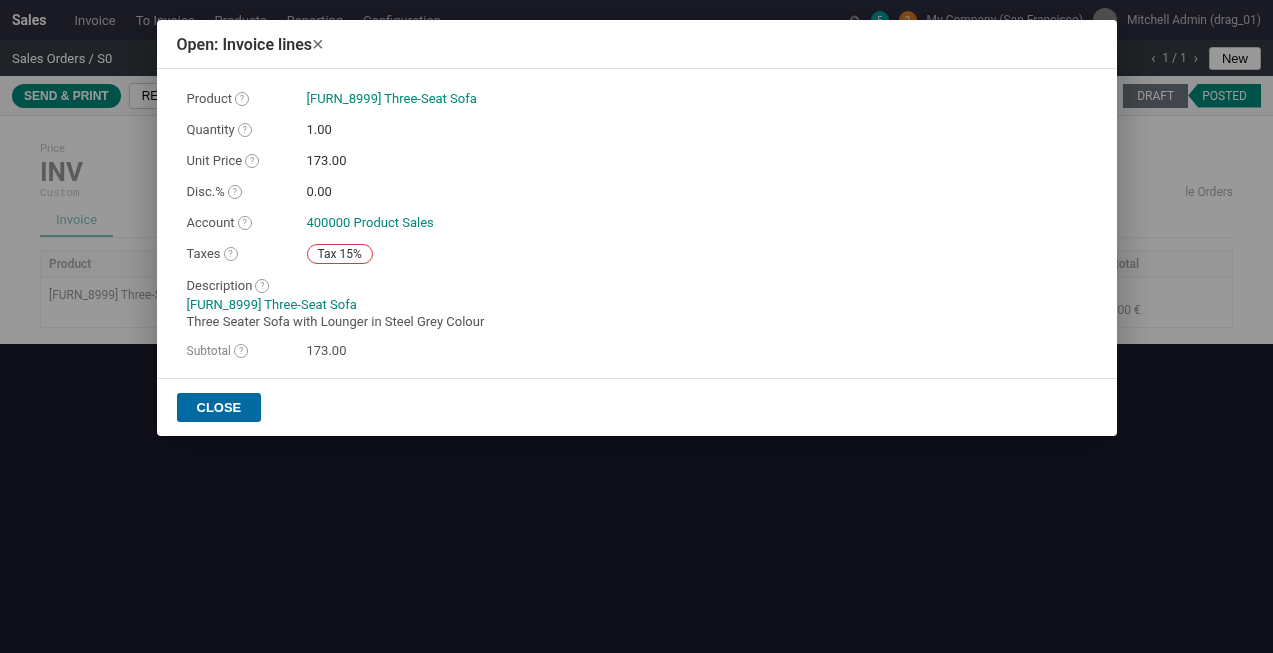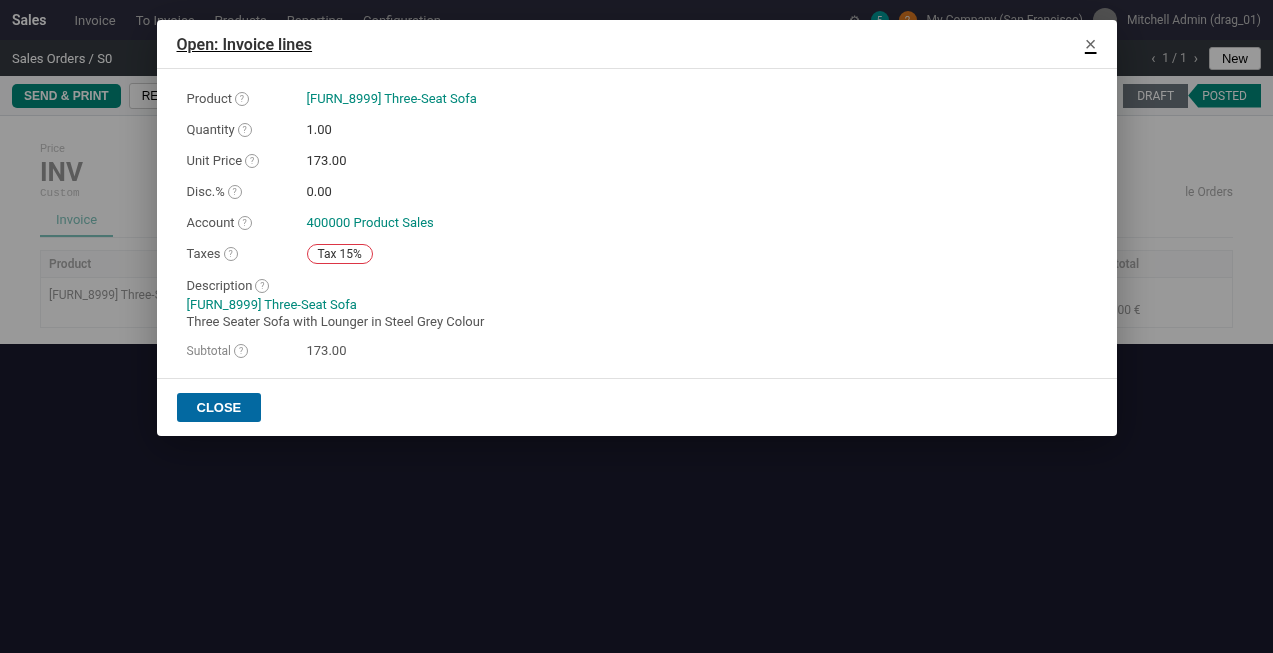--- a/index.html
+++ b/index.html
@@ -55,21 +55,21 @@
       padding: 0 12px;
       gap: 8px;
     }
     .btn-send {
       background: #00897b;
       color: #fff;
       border: none;
       padding: 5px 12px;
       font-size: 12px;
       cursor: pointer;
-      border-radius: 5px;
+      border-radius: 12px;
       font-weight: 600;
     }
     .btn-rec {
       background: #fff;
       border: 1px solid #ccc;
       padding: 5px 12px;
       font-size: 12px;
       cursor: pointer;
       border-radius: 3px;
     }
@@ -105,24 +105,23 @@
       background: #fff;
       border-radius: 4px;
       width: 960px;
       max-width: 95vw;
       box-shadow: 0 10px 40px rgba(0,0,0,0.3);
       z-index: 101;
     }
     .modal-header {
       display: flex;
       align-items: center;
-      justify-content: space-between;
+      justify-content: flex-start;
       padding: 14px 20px;
       border-bottom: 1px solid #e0e0e0;
-      text-decoration: underline;
     }
     .modal-title { font-size: 16px; font-weight: 600; color: #333; }
     .modal-close {
       background: none;
       border: none;
       font-size: 20px;
       cursor: pointer;
       color: #666;
       line-height: 1;
     }

